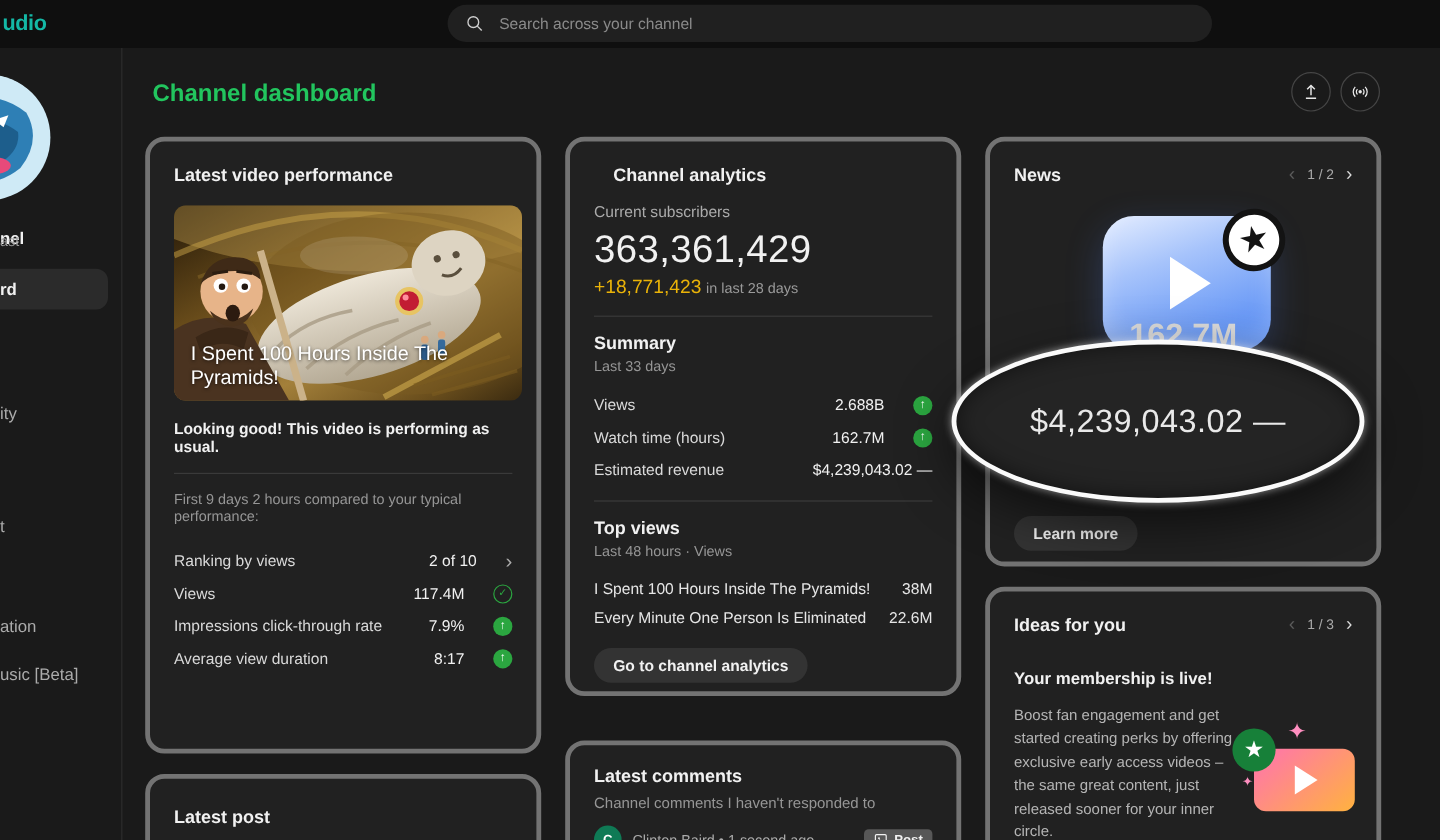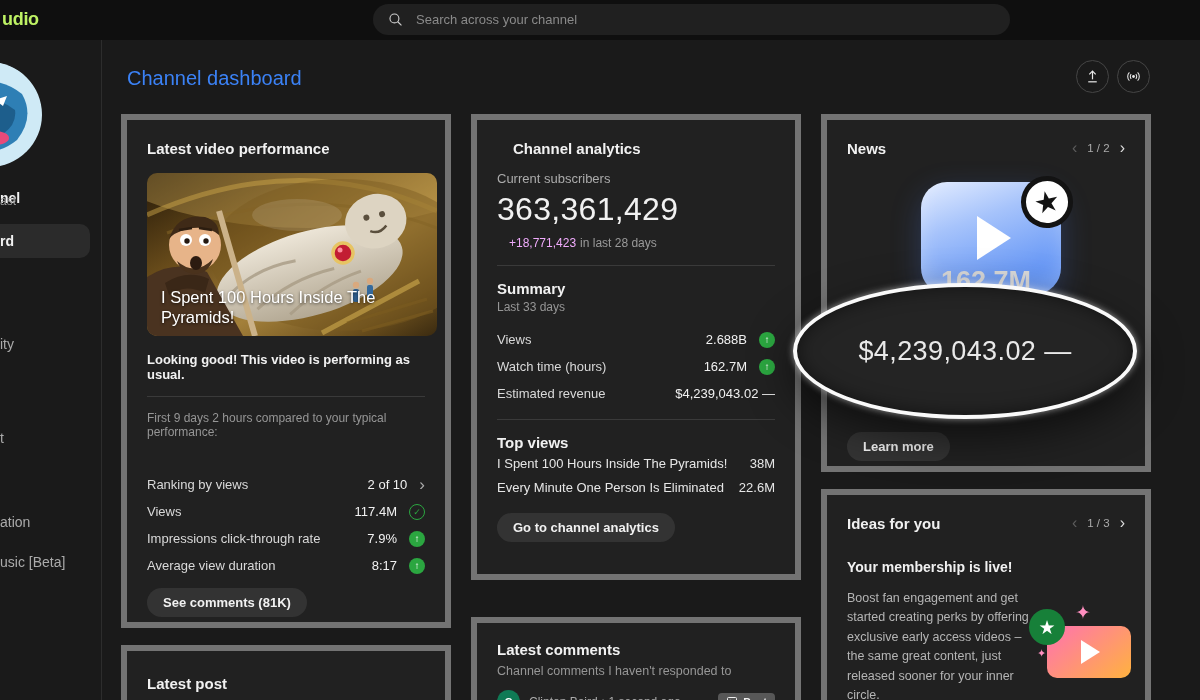--- a/index.html
+++ b/index.html
@@ -5,55 +5,55 @@
   * { margin:0; padding:0; box-sizing:border-box; }
   html,body { width:1200px; height:700px; overflow:hidden; }
   body {
     position:relative;
     background:#1a1a1a;
     font-family:"Liberation Sans","DejaVu Sans",sans-serif;
     color:#f1f1f1;
   }
   
   .topbar { position:absolute; left:0; top:0; width:1200px; height:40px; background:#0f0f0f; z-index:10; }
-  .logo-frag { position:absolute; left:2px; top:9px; font-size:18px; font-weight:700; color:#bef264; letter-spacing:-0.3px; }
+  .logo-frag { position:absolute; left:2px; top:9px; font-size:18px; font-weight:700; color:#14b8a6; letter-spacing:-0.3px; }
   .searchpill { position:absolute; left:373px; top:4px; width:637px; height:31px; background:#202020; border-radius:16px; display:flex; align-items:center; padding:0 14px; gap:12px; }
   .searchpill input { flex:1; background:transparent; border:none; outline:none; color:#ddd; font-size:13px; font-family:inherit; }
   .searchpill input::placeholder { color:#8a8a8a; }
   
   .sidebar { position:absolute; left:0; top:40px; width:101px; height:660px; background:#1a1a1a; }
   .sidebar-divider { position:absolute; left:101px; top:40px; width:1px; height:660px; background:#2d2d2d; }
   .avatar { position:absolute; left:-63px; top:22px; width:105px; height:105px; border-radius:50%; overflow:hidden; background:#cfeaf6; }
   .chan-name { position:absolute; left:0; top:150px; font-size:14px; font-weight:600; color:#f1f1f1; }
   .chan-handle { position:absolute; left:0; top:154px; font-size:12px; color:#9a9a9a; }
   .side-selected { position:absolute; left:-40px; top:184px; width:130px; height:34px; background:#2b2b2b; border-radius:10px; }
   .side-selected span { position:absolute; left:40px; top:9px; font-size:14px; font-weight:600; color:#f1f1f1; }
   .side-frag { position:absolute; left:0; font-size:14px; color:#ababab; }
   
-  .page-title { position:absolute; left:127px; top:67px; font-size:20px; font-weight:400; color:#3b82f6; }
+  .page-title { position:absolute; left:127px; top:67px; font-size:20px; font-weight:700; color:#22c55e; }
   .round-btn { position:absolute; top:60px; width:33px; height:33px; border-radius:50%; border:1px solid #454545; display:flex; align-items:center; justify-content:center; background:transparent; cursor:pointer; }
   
-  .card { position:absolute; background:#212121; border:6px solid #737373; border-radius:0; overflow:hidden; }
+  .card { position:absolute; background:#212121; border:4px solid #737373; border-radius:16px; overflow:hidden; }
   .card-pad { padding:18px 20px; }
   .card h2 { font-size:15px; font-weight:700; color:#f1f1f1; }
   .divider { border:none; border-top:1px solid #3a3a3a; }
   .pill-btn { display:block; width:max-content; background:#333333; border:none; color:#f1f1f1; font-size:13px; font-weight:600; font-family:inherit; padding:7px 16px; border-radius:16px; cursor:pointer; }
   .metric-row { display:flex; align-items:center; justify-content:space-between; height:27px; }
   .metric-label { font-size:13px; color:#d9d9d9; }
-  .metric-value { font-size:13px; font-weight:500; color:#f1f1f1; display:flex; align-items:center; gap:12px; }
+  .metric-value { font-size:13px; font-weight:500; color:#f1f1f1; display:flex; align-items:center; gap:24px; }
   .up-badge { width:16px; height:16px; border-radius:50%; background:#2ba640; color:#fff; font-size:10px; font-weight:700; display:inline-flex; align-items:center; justify-content:center; }
   .check-badge { width:16px; height:16px; border-radius:50%; border:1.5px solid #2ba640; color:#2ba640; font-size:9px; font-weight:700; display:inline-flex; align-items:center; justify-content:center; }
   .chev { color:#ababab; font-size:17px; line-height:1; }
   .muted { color:#969696; font-size:12px; }
   
   .thumb { position:relative; width:290px; height:163px; border-radius:10px; overflow:hidden; cursor:pointer; }
   .thumb-caption { position:absolute; left:14px; bottom:8px; width:225px; font-size:16.5px; font-weight:500; color:#fff; line-height:1.25; text-shadow:0 1px 3px rgba(0,0,0,.65); }
   
   .big-number { font-size:32px; font-weight:400; color:#f1f1f1; letter-spacing:.3px; }
-  .growth { font-size:12px; color:#f0abfc;margin-left:12px; }
+  .growth { font-size:16px; color:#eab308; }
   .growth-suffix { font-size:12px; color:#9a9a9a; margin-left:4px; }
   .tv-row { display:flex; justify-content:space-between; align-items:center; height:24px; }
   .tv-title { font-size:13px; color:#e6e6e6; font-stretch:condensed; }
   .tv-views { font-size:13px; color:#e6e6e6; }
   
   .card-head { display:flex; justify-content:space-between; align-items:center; }
   .pager { display:flex; align-items:center; gap:10px; }
   .pager .pchev { font-size:16px; cursor:pointer; }
   .pchev-l { color:#5c5c5c; }
   .pchev-r { color:#dcdcdc; }
@@ -196,21 +196,21 @@
         <circle cx="40" cy="68" r="2.7" fill="#241810"></circle>
       <circle cx="58" cy="67" r="6" fill="#fff"></circle>
         <circle cx="59" cy="68" r="2.7" fill="#241810"></circle>
       <path d="M32,57 L45,55 M52,55 L65,57" stroke="#2c1d10" stroke-width="2.5"></path>
       <ellipse cx="49" cy="90" rx="6" ry="7" fill="#2c1b10"></ellipse>
     </svg>
     <div class="thumb-caption">I Spent 100 Hours Inside The Pyramids!</div>
   </div>
   <div style="margin-top:16px; font-size:13px; font-weight:700; color:#f1f1f1;">Looking good! This video is performing as usual.</div>
   <hr class="divider" style="margin:14px 0;">
-  <div class="muted" style="margin-bottom:32px;">First 9 days 2 hours compared to your typical performance:</div>
+  <div class="muted" style="margin-bottom:17px;">First 9 days 2 hours compared to your typical performance:</div>
 
   <div class="metric-row">
     <span class="metric-label">Ranking by views</span>
     <span class="metric-value">
         <span>2 of 10</span>
         <span class="chev">›</span>
       </span>
   </div>
   <div class="metric-row">
     <span class="metric-label">Views</span>
@@ -227,21 +227,20 @@
       </span>
   </div>
   <div class="metric-row">
     <span class="metric-label">Average view duration</span>
     <span class="metric-value">
         <span>8:17</span>
         <span class="up-badge">↑</span>
       </span>
   </div>
 
-  <button class="pill-btn" style="margin-top:9px;">See comments (81K)</button>
 </div>
 
 <div class="card card-pad" style="left:121px; top:645px; width:330px; height:110px;">
   <h2 style="margin-top:6px;">Latest post</h2>
 </div>
 
 <div class="card card-pad" style="left:471px; top:114px; width:330px; height:466px;">
   <h2 style="margin:2px 16px 14px;">Channel analytics</h2>
   <div style="font-size:13px; color:#ababab; margin-bottom:5px;">Current subscribers</div>
   <div class="big-number">363,361,429</div>
@@ -268,20 +267,21 @@
   </div>
   <div class="metric-row">
     <span class="metric-label">Estimated revenue</span>
     <span class="metric-value">
         <span>$4,239,043.02 —</span>
       </span>
   </div>
 
   <hr class="divider" style="margin:12px 0 14px;">
   <h2 style="font-size:15px;">Top views</h2>
+  <div class="muted" style="margin:3px 0 12px;">Last 48 hours · Views</div>
 
   <div class="tv-row">
     <span class="tv-title">I Spent 100 Hours Inside The Pyramids!</span>
     <span class="tv-views">38M</span>
   </div>
   <div class="tv-row">
     <span class="tv-title">Every Minute One Person Is Eliminated</span>
     <span class="tv-views">22.6M</span>
   </div>
 

